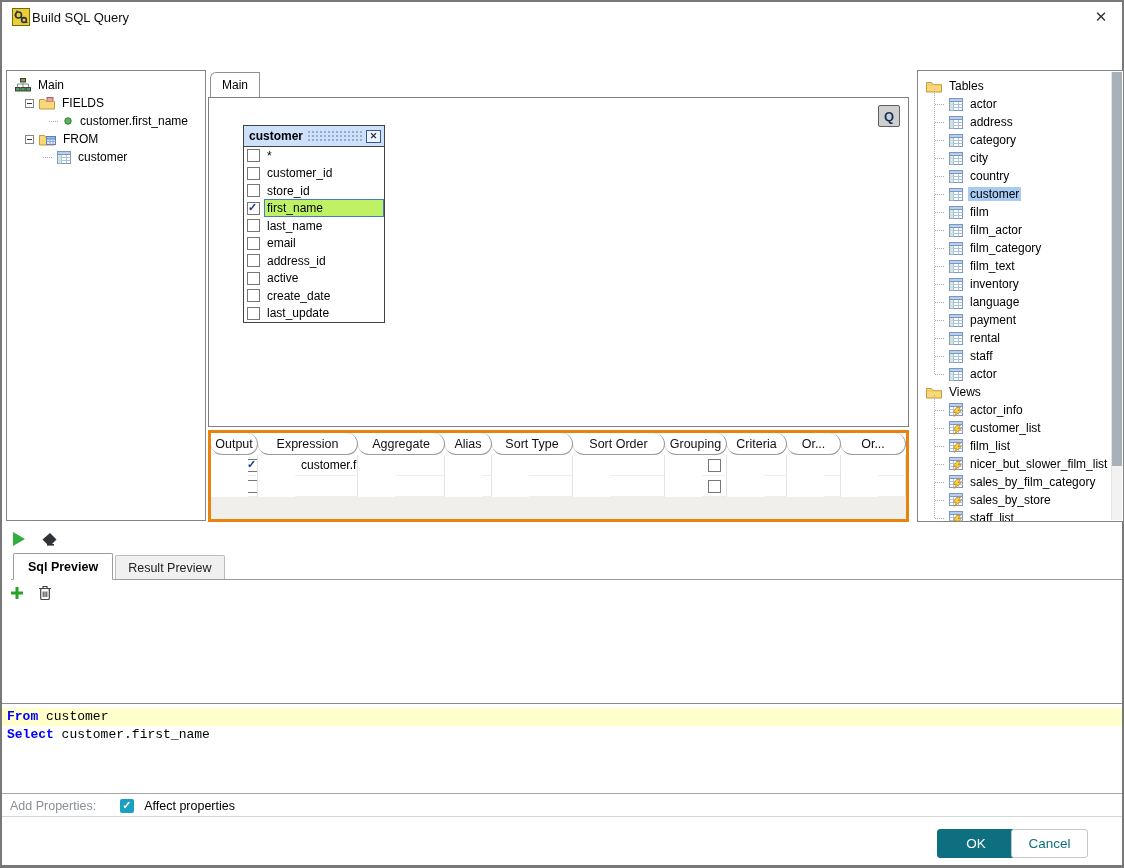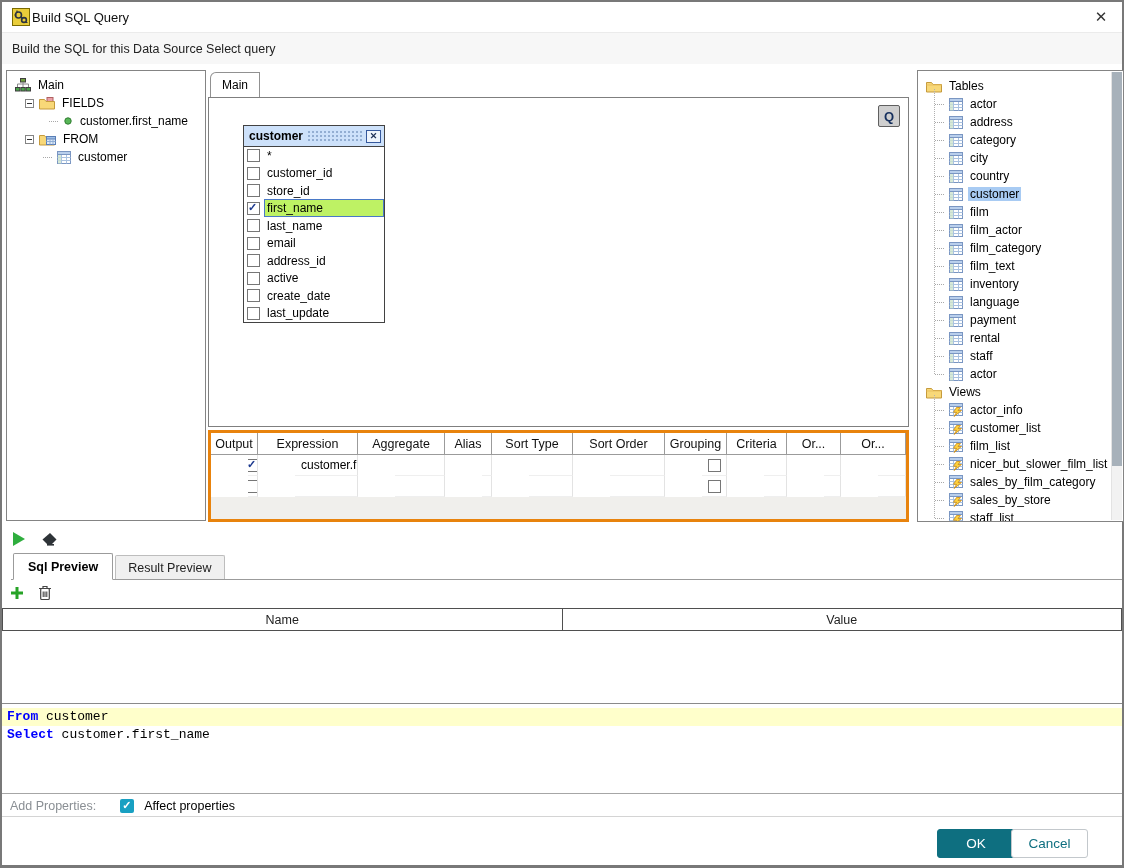--- a/index.html
+++ b/index.html
@@ -56,21 +56,21 @@
       position:relative;flex:none;box-sizing:content-box;}
   .cb.checked::after{content:"✓";position:absolute;left:0;top:-2px;font-size:11px;line-height:13px;
       font-weight:bold;color:#1d3a8f;}
 
   
   .grid-wrap{position:absolute;left:206px;top:428px;width:701px;height:92px;border:3px solid #e8830d;
              box-sizing:border-box;background:#fff;display:flex;flex-direction:column;}
   .g-row{display:grid;grid-template-columns:47px 100px 87px 47px 81px 92px 62px 60px 54px minmax(0,1fr);}
   .g-header{height:22px;}
   .gh{border-right:1px solid #9b9b9b;border-bottom:1px solid #9b9b9b;display:flex;align-items:center;
-      justify-content:center;font-size:12.5px;color:#111;overflow:hidden;}
+      justify-content:center;font-size:12.5px;color:#111;overflow:hidden;border-radius:11px;}
   .g-body-row{height:21px;}
   .gc{border-right:1px solid #e3e3e3;border-bottom:1px solid #efefef;display:flex;align-items:center;
       font-size:12px;overflow:hidden;padding-left:6px;margin-left:37px;}
   .gc.c-center{justify-content:center;padding-left:0;}
   .g-filler{flex:1;background:#f0efec;}
 
   .right-panel{position:absolute;left:915px;top:68px;width:207px;height:452px;border:1px solid #848484;
                background:#fff;font-size:12px;box-sizing:border-box;padding-top:6px;overflow:hidden;}
   .right-panel .tree-row{padding-left:8px;}
   .right-panel .item-row{padding-left:17px;gap:5px;}
@@ -132,21 +132,20 @@
           <rect x="0.5" y="0.5" width="17" height="17" fill="#e9cd3a" stroke="#7a6a00"></rect>
           <circle cx="6.5" cy="7" r="3" fill="none" stroke="#2b3340" stroke-width="1.6"></circle>
           <circle cx="12" cy="12" r="2.4" fill="none" stroke="#2b3340" stroke-width="1.6"></circle>
           <path d="M9 9 l2 2" stroke="#2b3340" stroke-width="1.4"></path>
           <path d="M5 2.5 v2 M2.5 7 h2 M13.5 14.5 h2" stroke="#2b3340" stroke-width="1.2"></path>
         </svg>
       </span>
     <span class="title">Build SQL Query</span>
     <span class="dlg-close">✕</span>
   </div>
-  <div class="subtitlebar">Build the SQL for this Data Source Select query</div>
 
   <div class="left-panel">
     <div class="tree-row" style="padding-left:8px;">
       <span class="ticon">
           <svg width="16" height="14" viewBox="0 0 16 14">
             <rect x="5.5" y="0.5" width="5" height="3.5" fill="#6f9f3f" stroke="#3e3e3e"></rect>
             <path d="M8 4 v2 M2.5 6 h11 M2.5 6 v3.5 M8 6 v3.5 M13.5 6 v3.5" stroke="#8a8a8a" fill="none"></path>
             <rect x="0.5" y="9.5" width="4.3" height="3.5" fill="#4aa34a" stroke="#3e3e3e"></rect>
             <rect x="5.9" y="9.5" width="4.3" height="3.5" fill="#4aa34a" stroke="#3e3e3e"></rect>
             <rect x="11.2" y="9.5" width="4.3" height="3.5" fill="#4aa34a" stroke="#3e3e3e"></rect>
@@ -670,24 +669,20 @@
       </span>
     <span class="ticon">
         <svg width="14" height="16" viewBox="0 0 14 16">
           <path d="M1 3.5 h12 M5 3.5 V1.5 h4 v2" stroke="#444" fill="none" stroke-width="1.2"></path>
           <rect x="2.7" y="3.5" width="8.6" height="11" rx="1" fill="none" stroke="#444" stroke-width="1.2"></rect>
           <path d="M5.2 6.5 v5.5 M7 6.5 v5.5 M8.8 6.5 v5.5" stroke="#444" stroke-width="1.1"></path>
         </svg>
       </span>
   </div>
 
-  <div class="params-header">
-    <div class="ph-cell">Name</div>
-    <div class="ph-cell">Value</div>
-  </div>
   <div class="params-body"></div>
 
   <div class="sql-area" id="sql-code">
       <div class="sql-line hl"><span class="kw">From</span><span> customer</span></div>
       <div class="sql-line"><span class="kw">Select</span><span> customer.first_name</span></div>
     </div>
 
   <div class="props-row">
     <span class="props-label">Add Properties:</span>
     <span class="teal-cb"></span>

